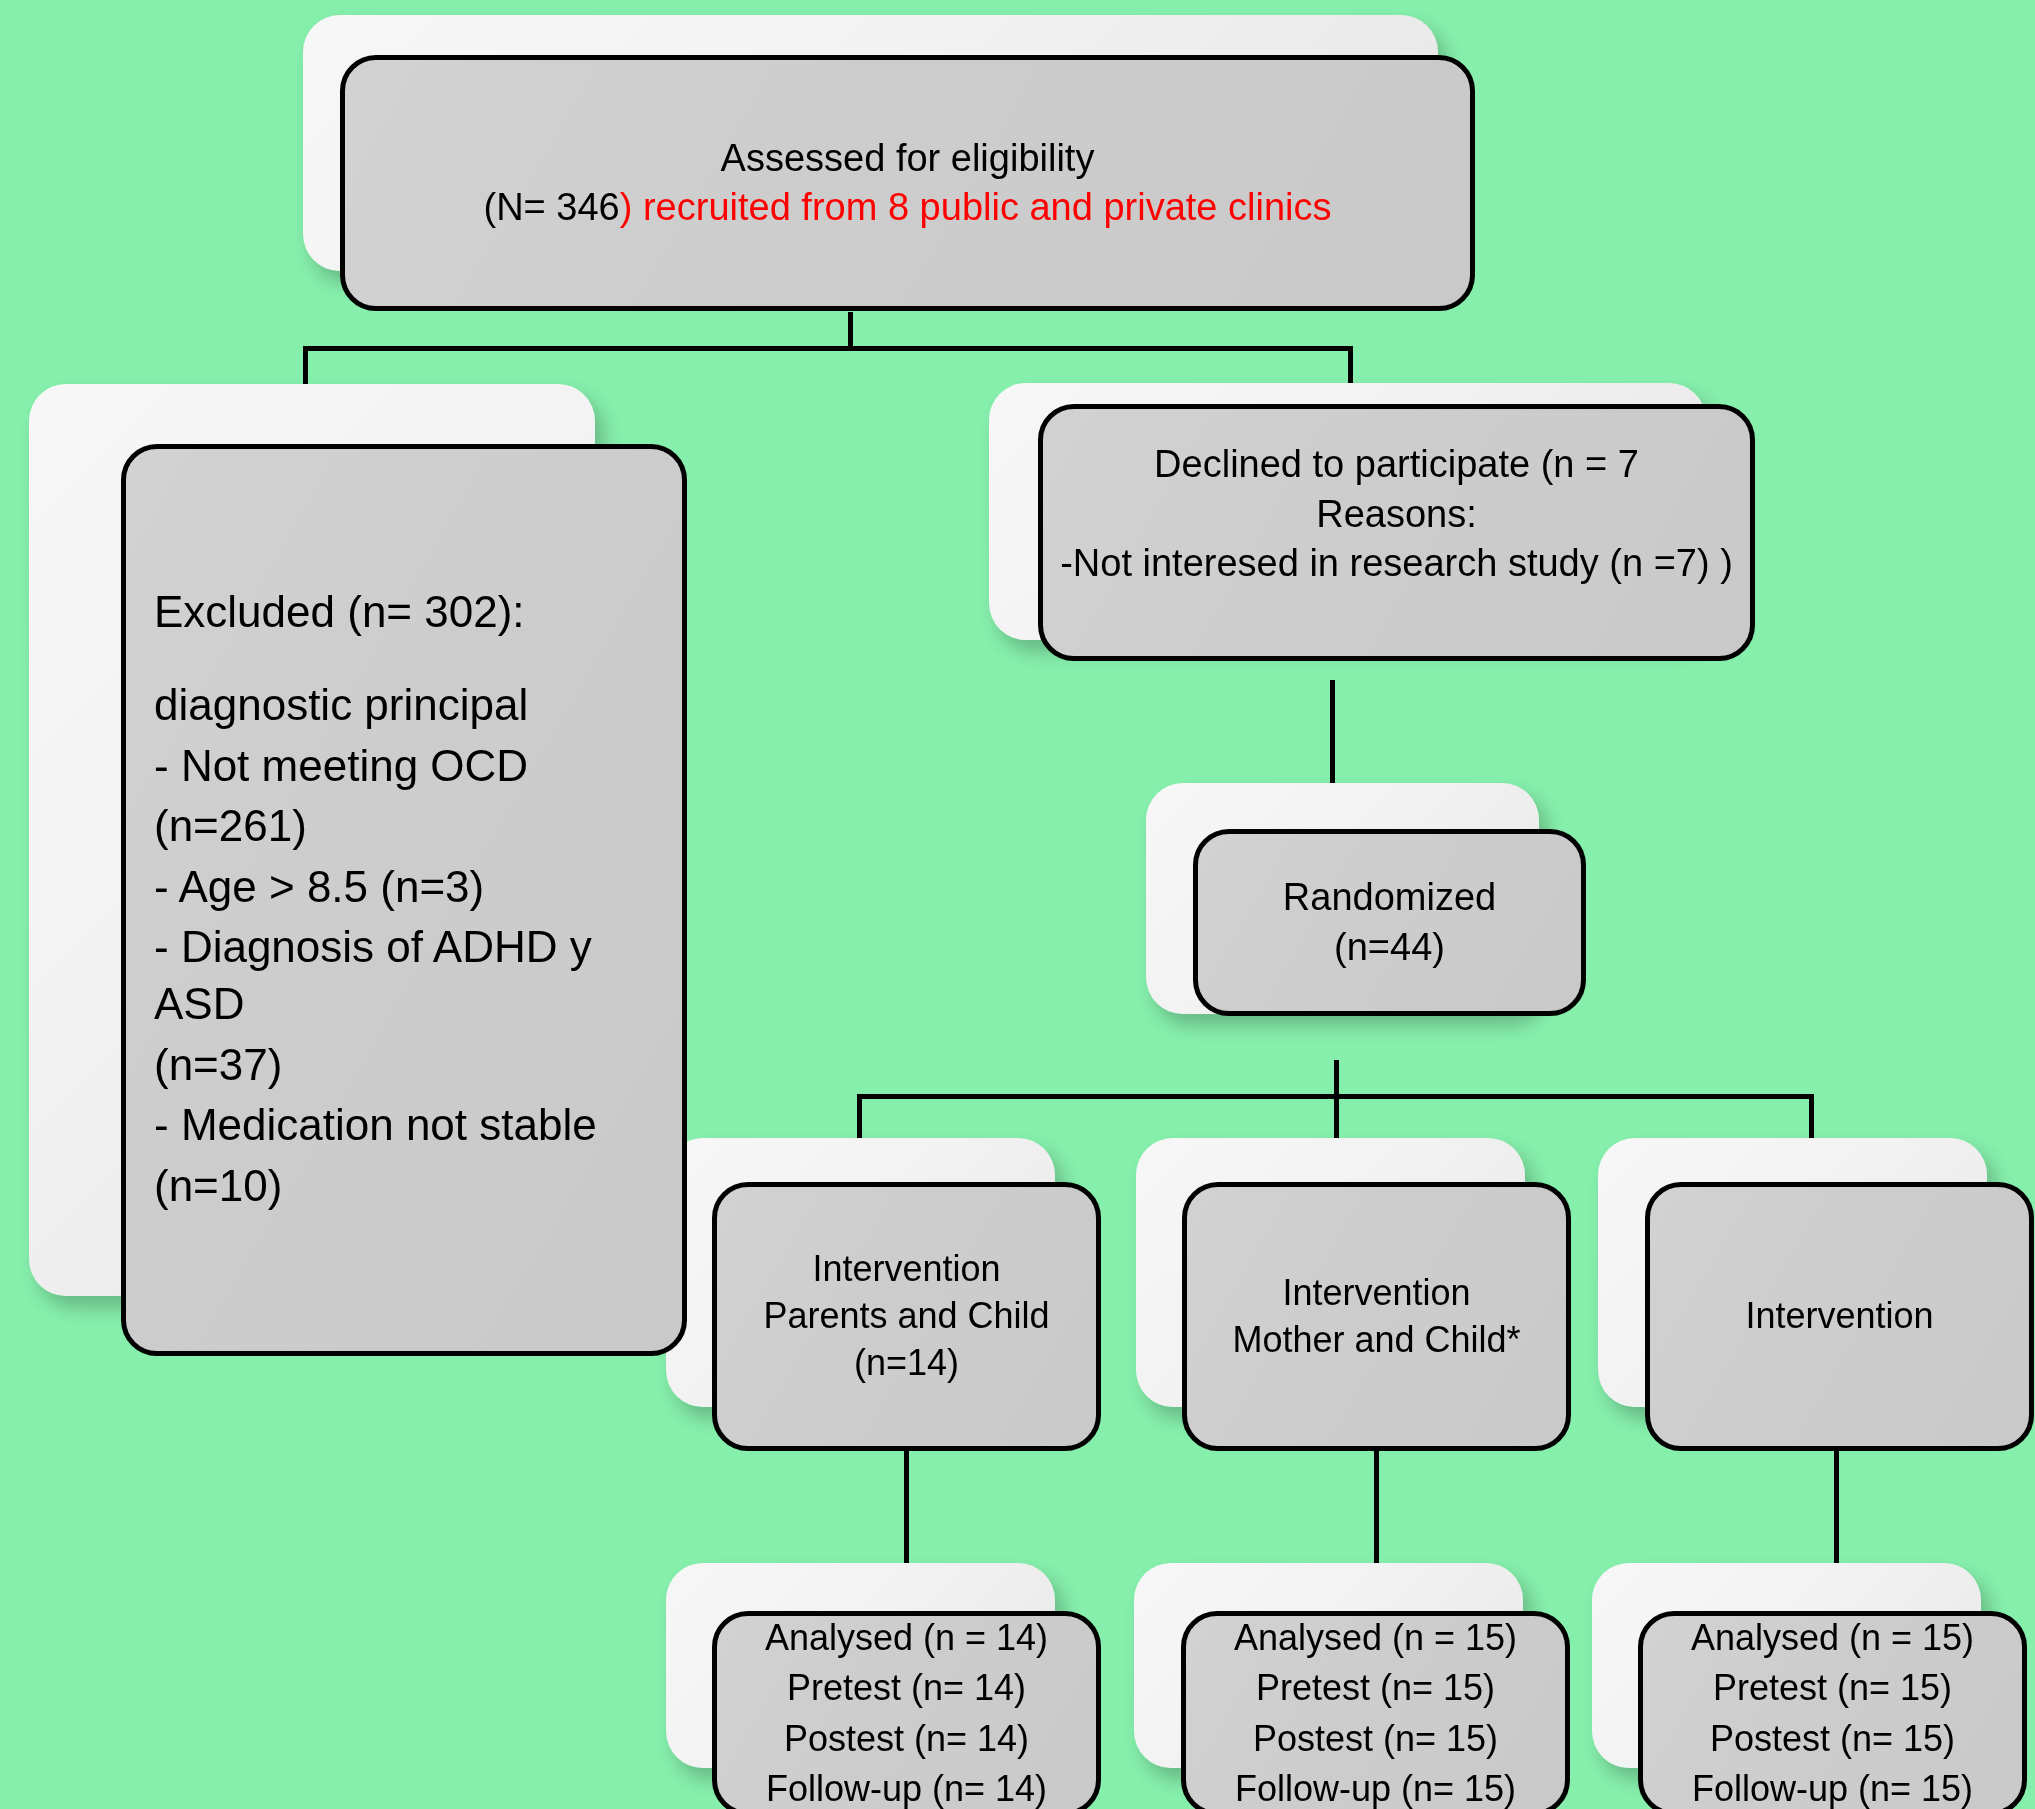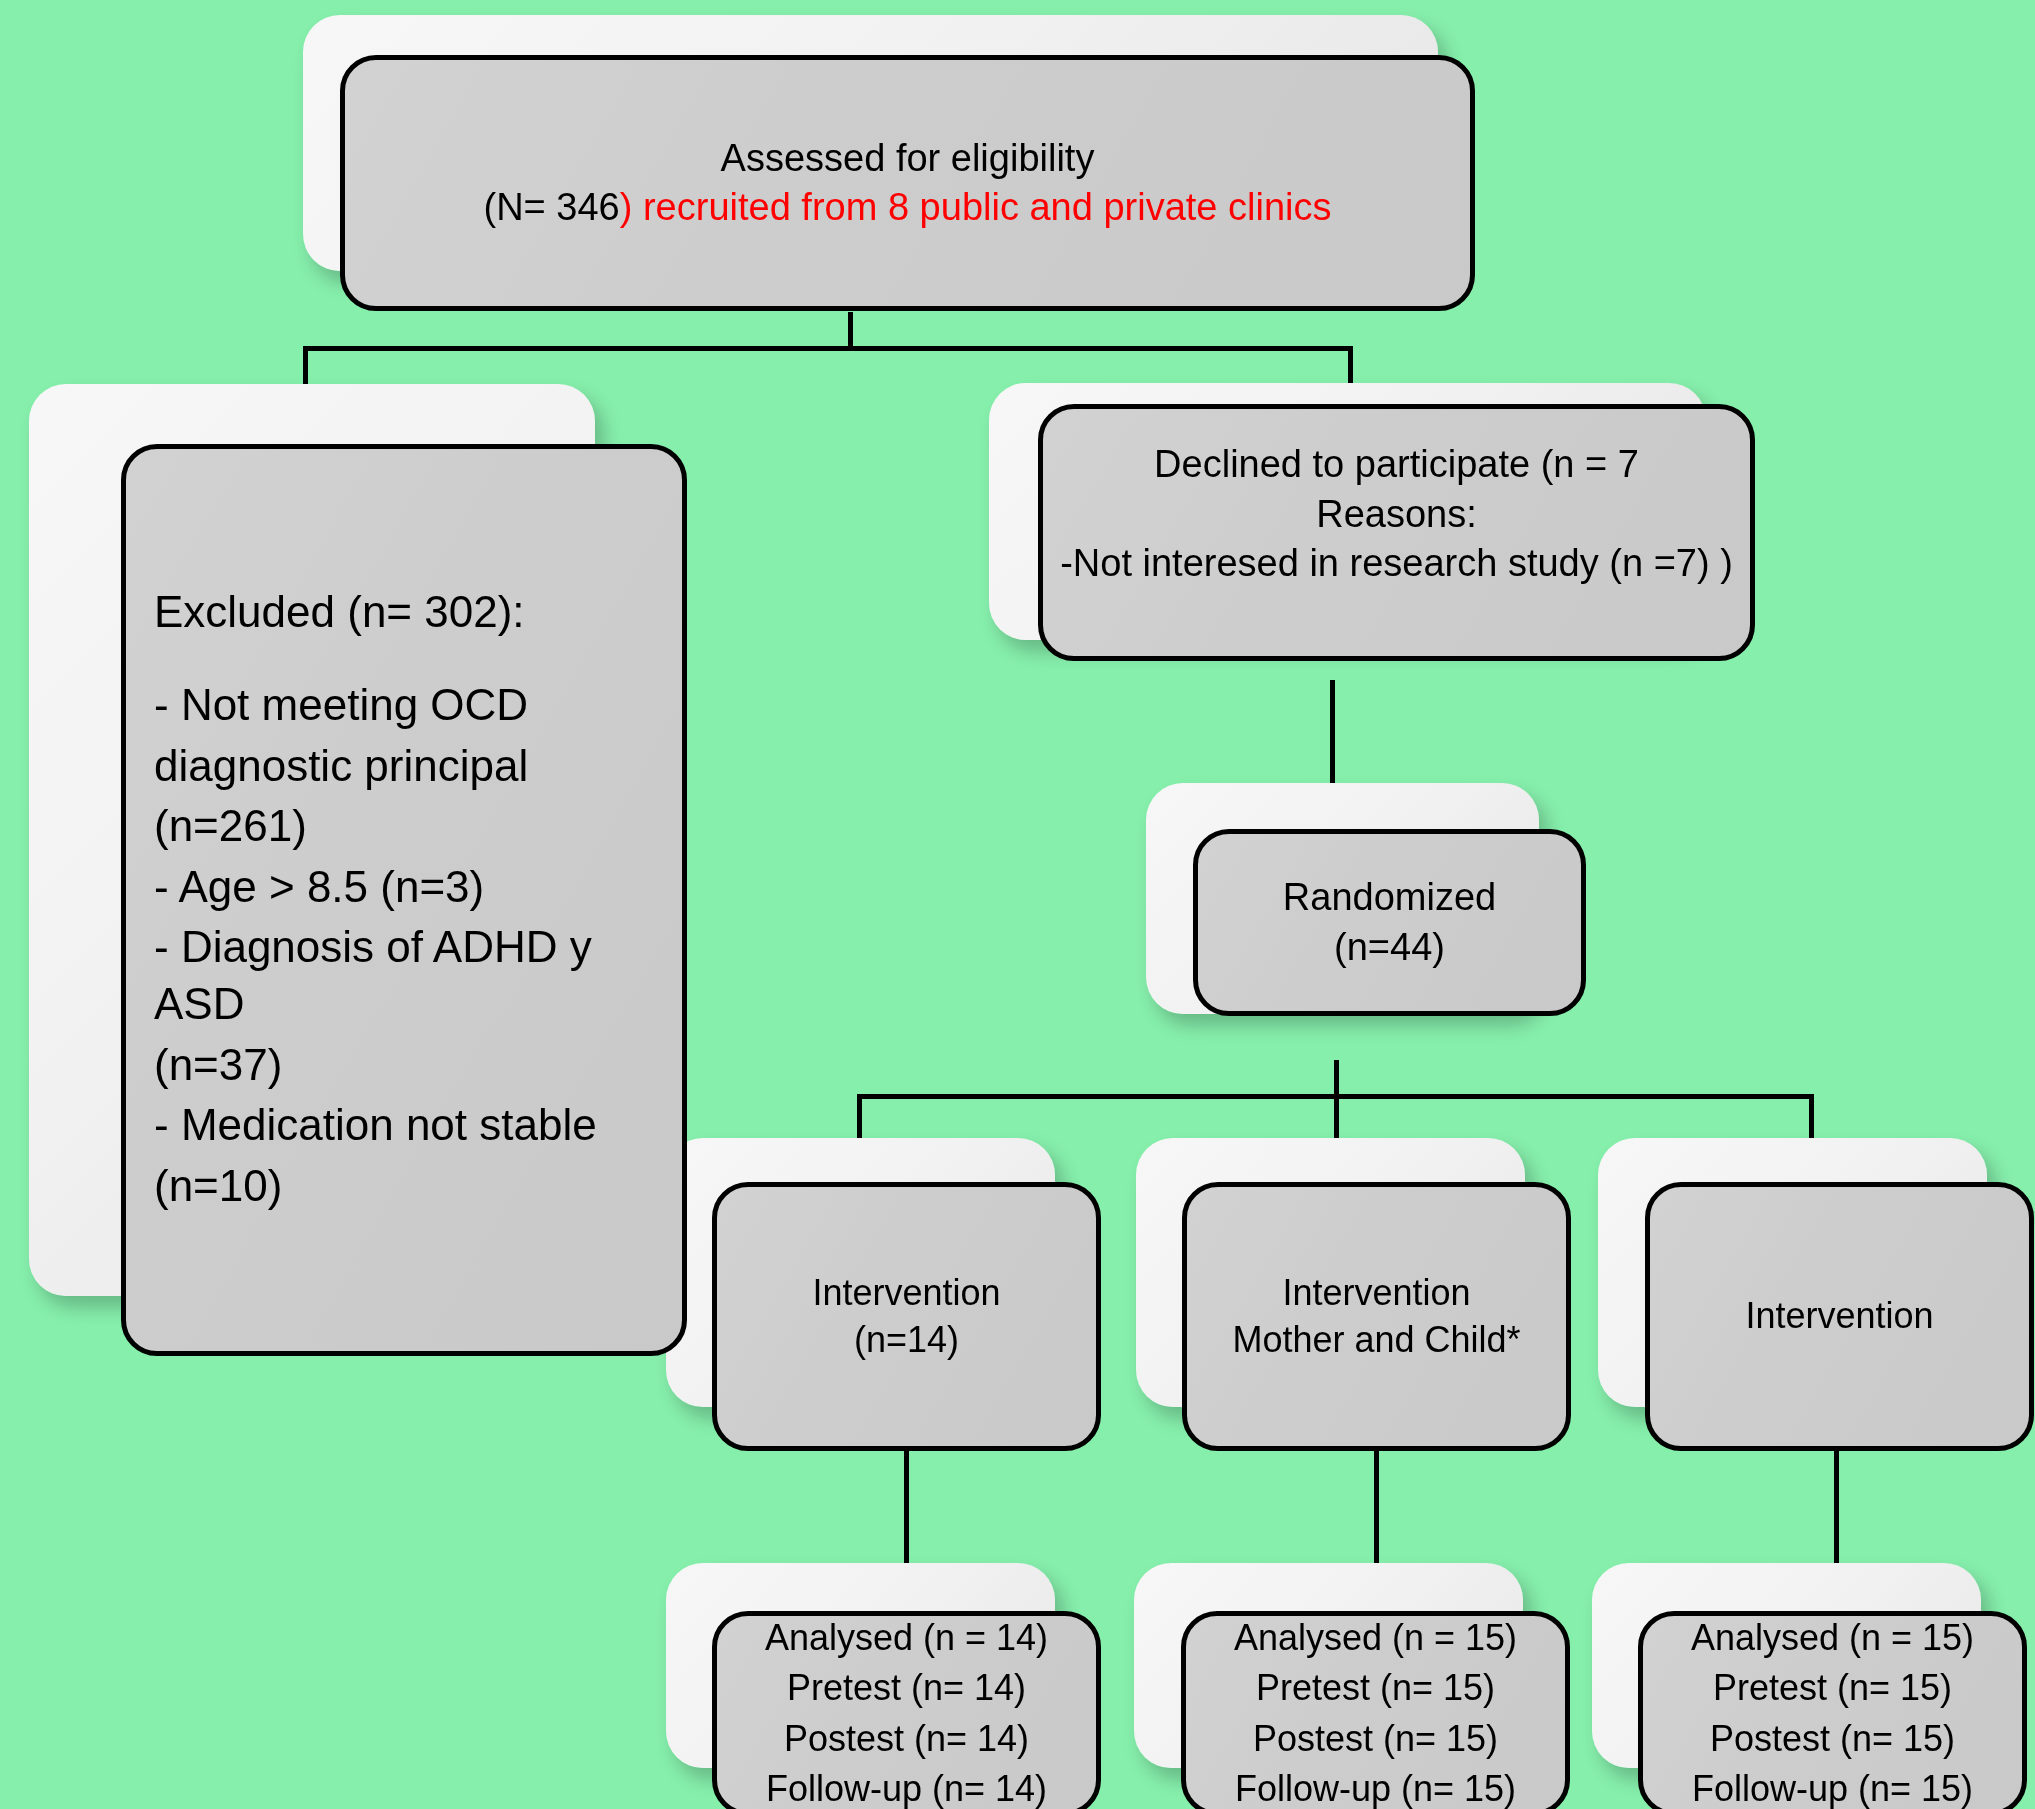--- a/index.html
+++ b/index.html
@@ -93,22 +93,22 @@
     <div class="txt">
       <span class="line">Assessed for eligibility</span>
       <span class="line"><span>(N= 346</span><span class="red">) recruited from 8 public and private clinics</span></span>
     </div>
   </div>
 
   <div class="node" id="excluded">
     <div class="txt">
       <span class="line">Excluded  (n= 302):</span>
       <span class="gap"></span>
+      <span class="line">diagnostic principal</span>
       <span class="line">- Not meeting OCD</span>
-      <span class="line">diagnostic principal</span>
       <span class="line">(n=261)</span>
       <span class="line">- Age &gt; 8.5 (n=3)</span>
       <span class="line">- Diagnosis of ADHD y ASD</span>
       <span class="line">(n=37)</span>
       <span class="line">- Medication not stable</span>
       <span class="line">(n=10)</span>
     </div>
   </div>
 
   <div class="node" id="declined">
@@ -122,20 +122,21 @@
   <div class="node" id="randomized">
     <div class="txt">
       <span class="line">Randomized</span>
       <span class="line">(n=44)</span>
     </div>
   </div>
 
   <div class="node interv" id="interv1">
     <div class="txt">
       <span class="line">Intervention</span>
+      <span class="line">Parents and Child</span>
       <span class="line">(n=14)</span>
     </div>
   </div>
 
   <div class="node interv" id="interv2">
     <div class="txt">
       <span class="line">Intervention</span>
       <span class="line">Mother  and Child*</span>
     </div>
   </div>

